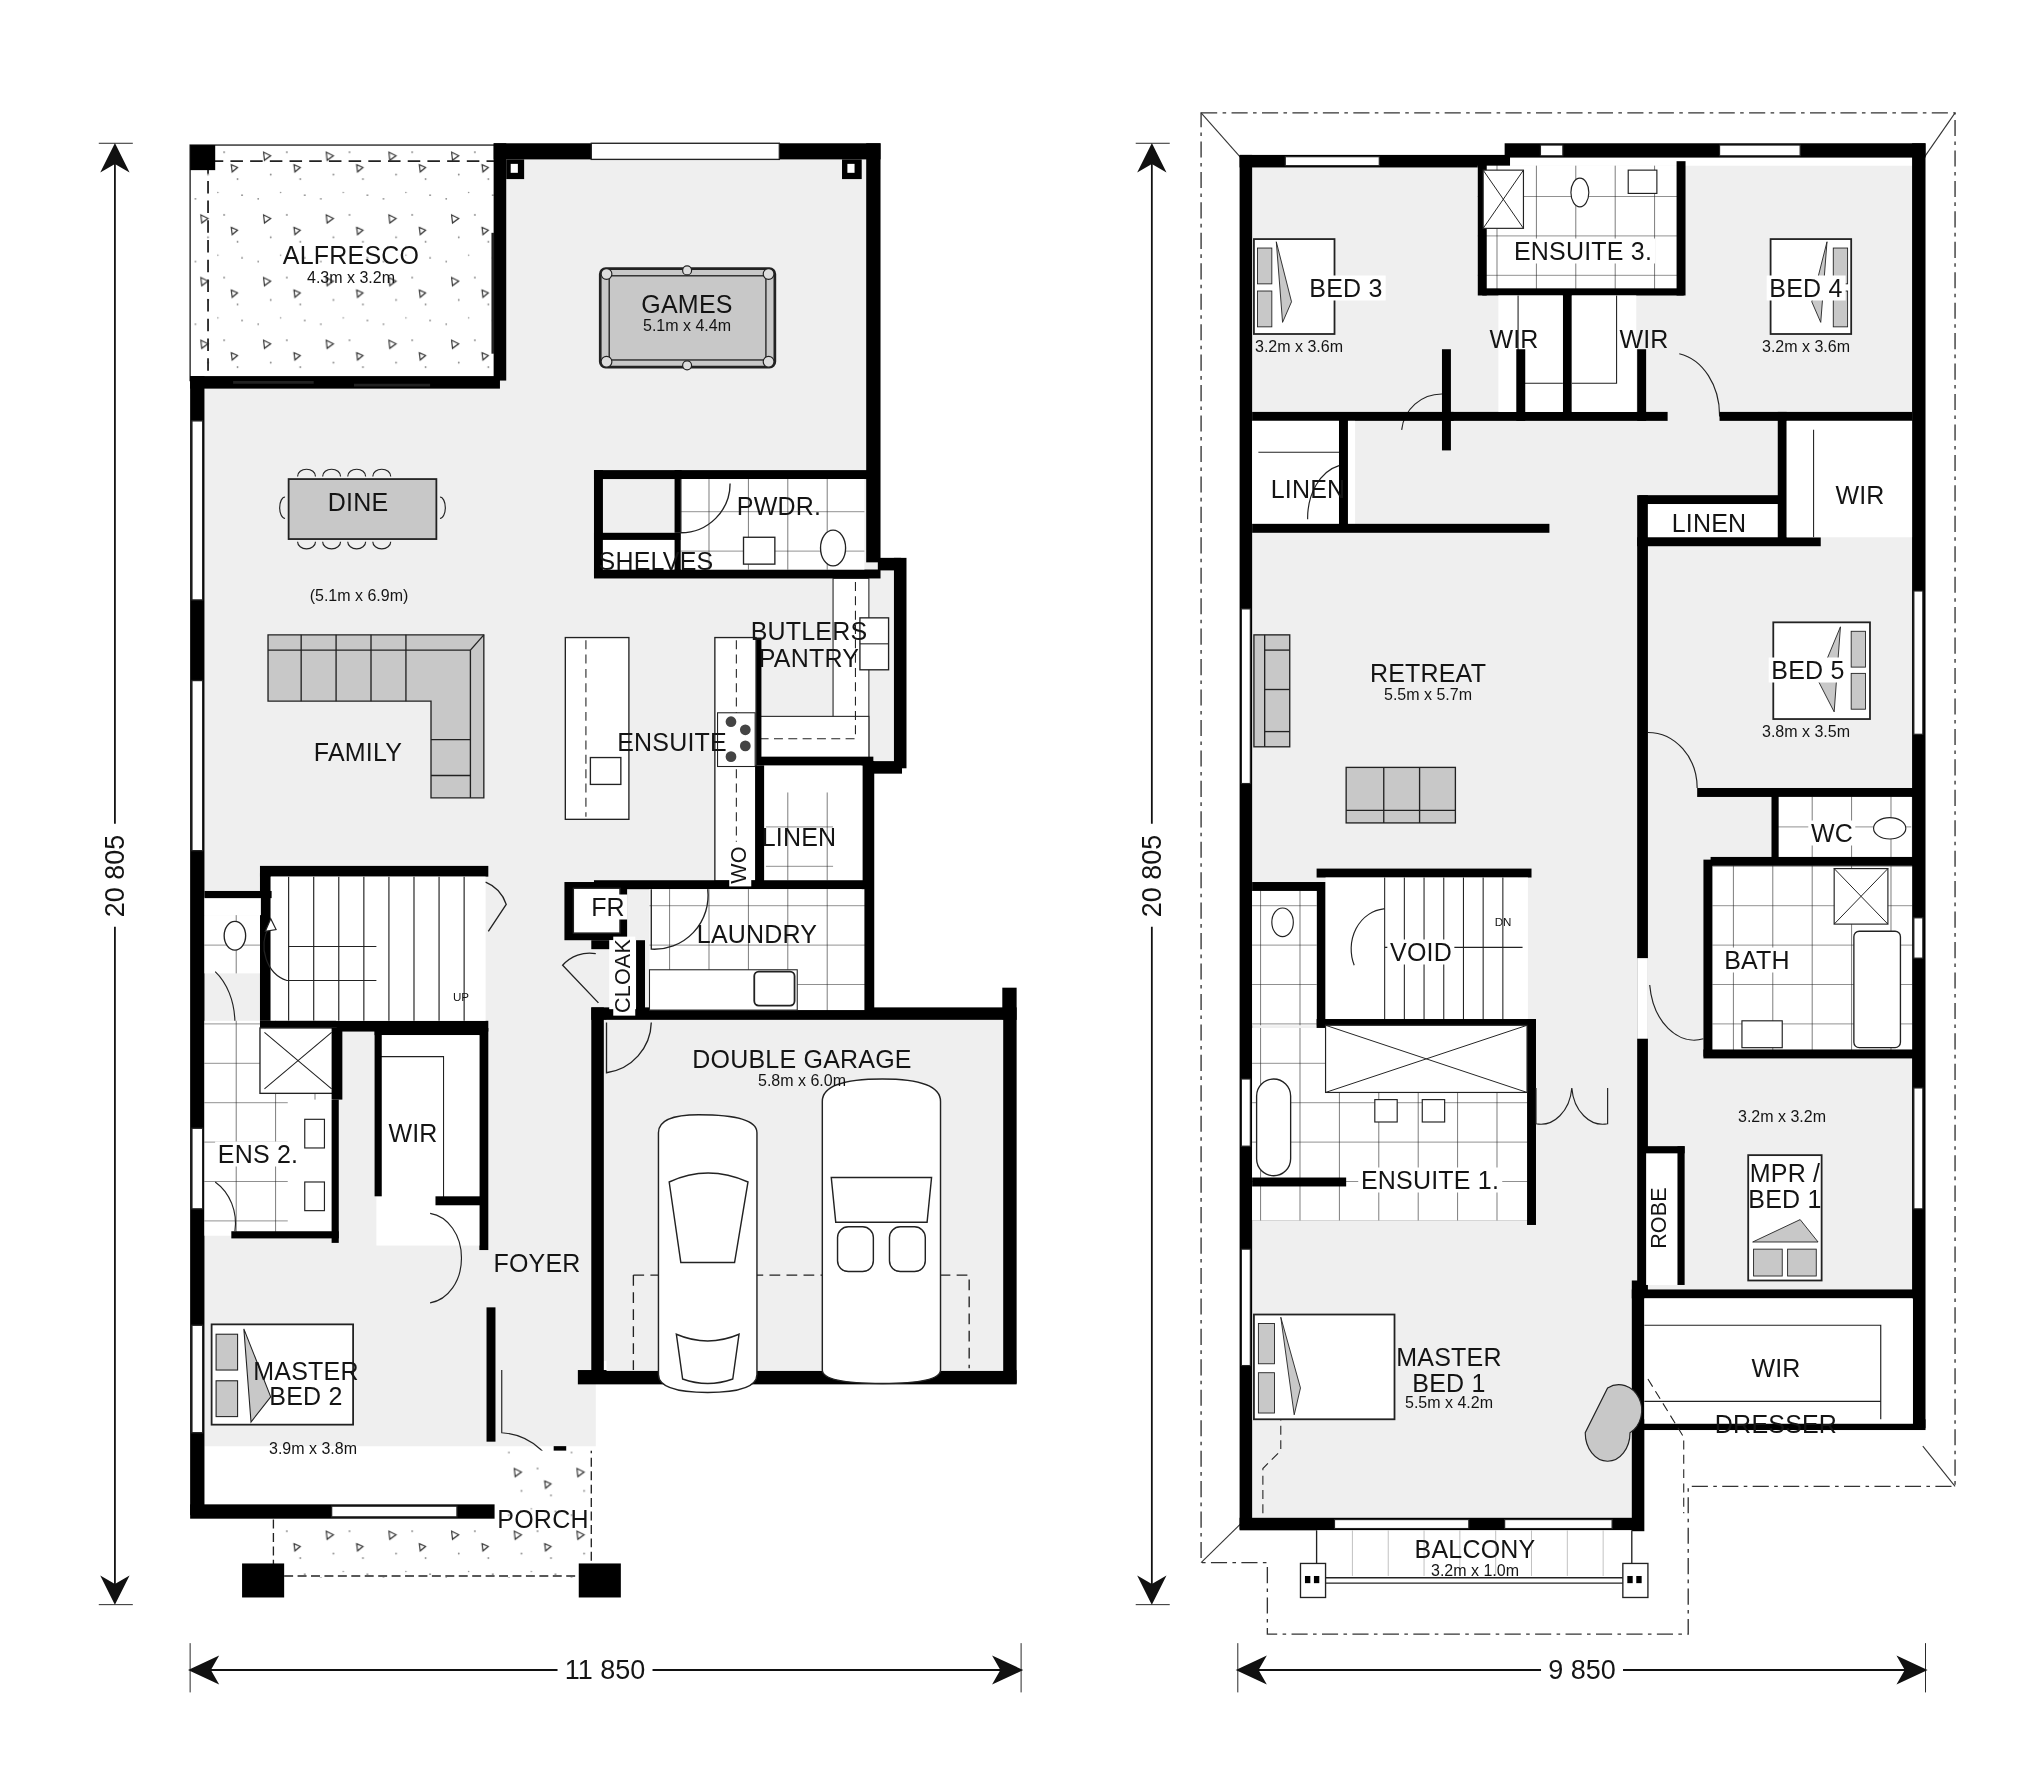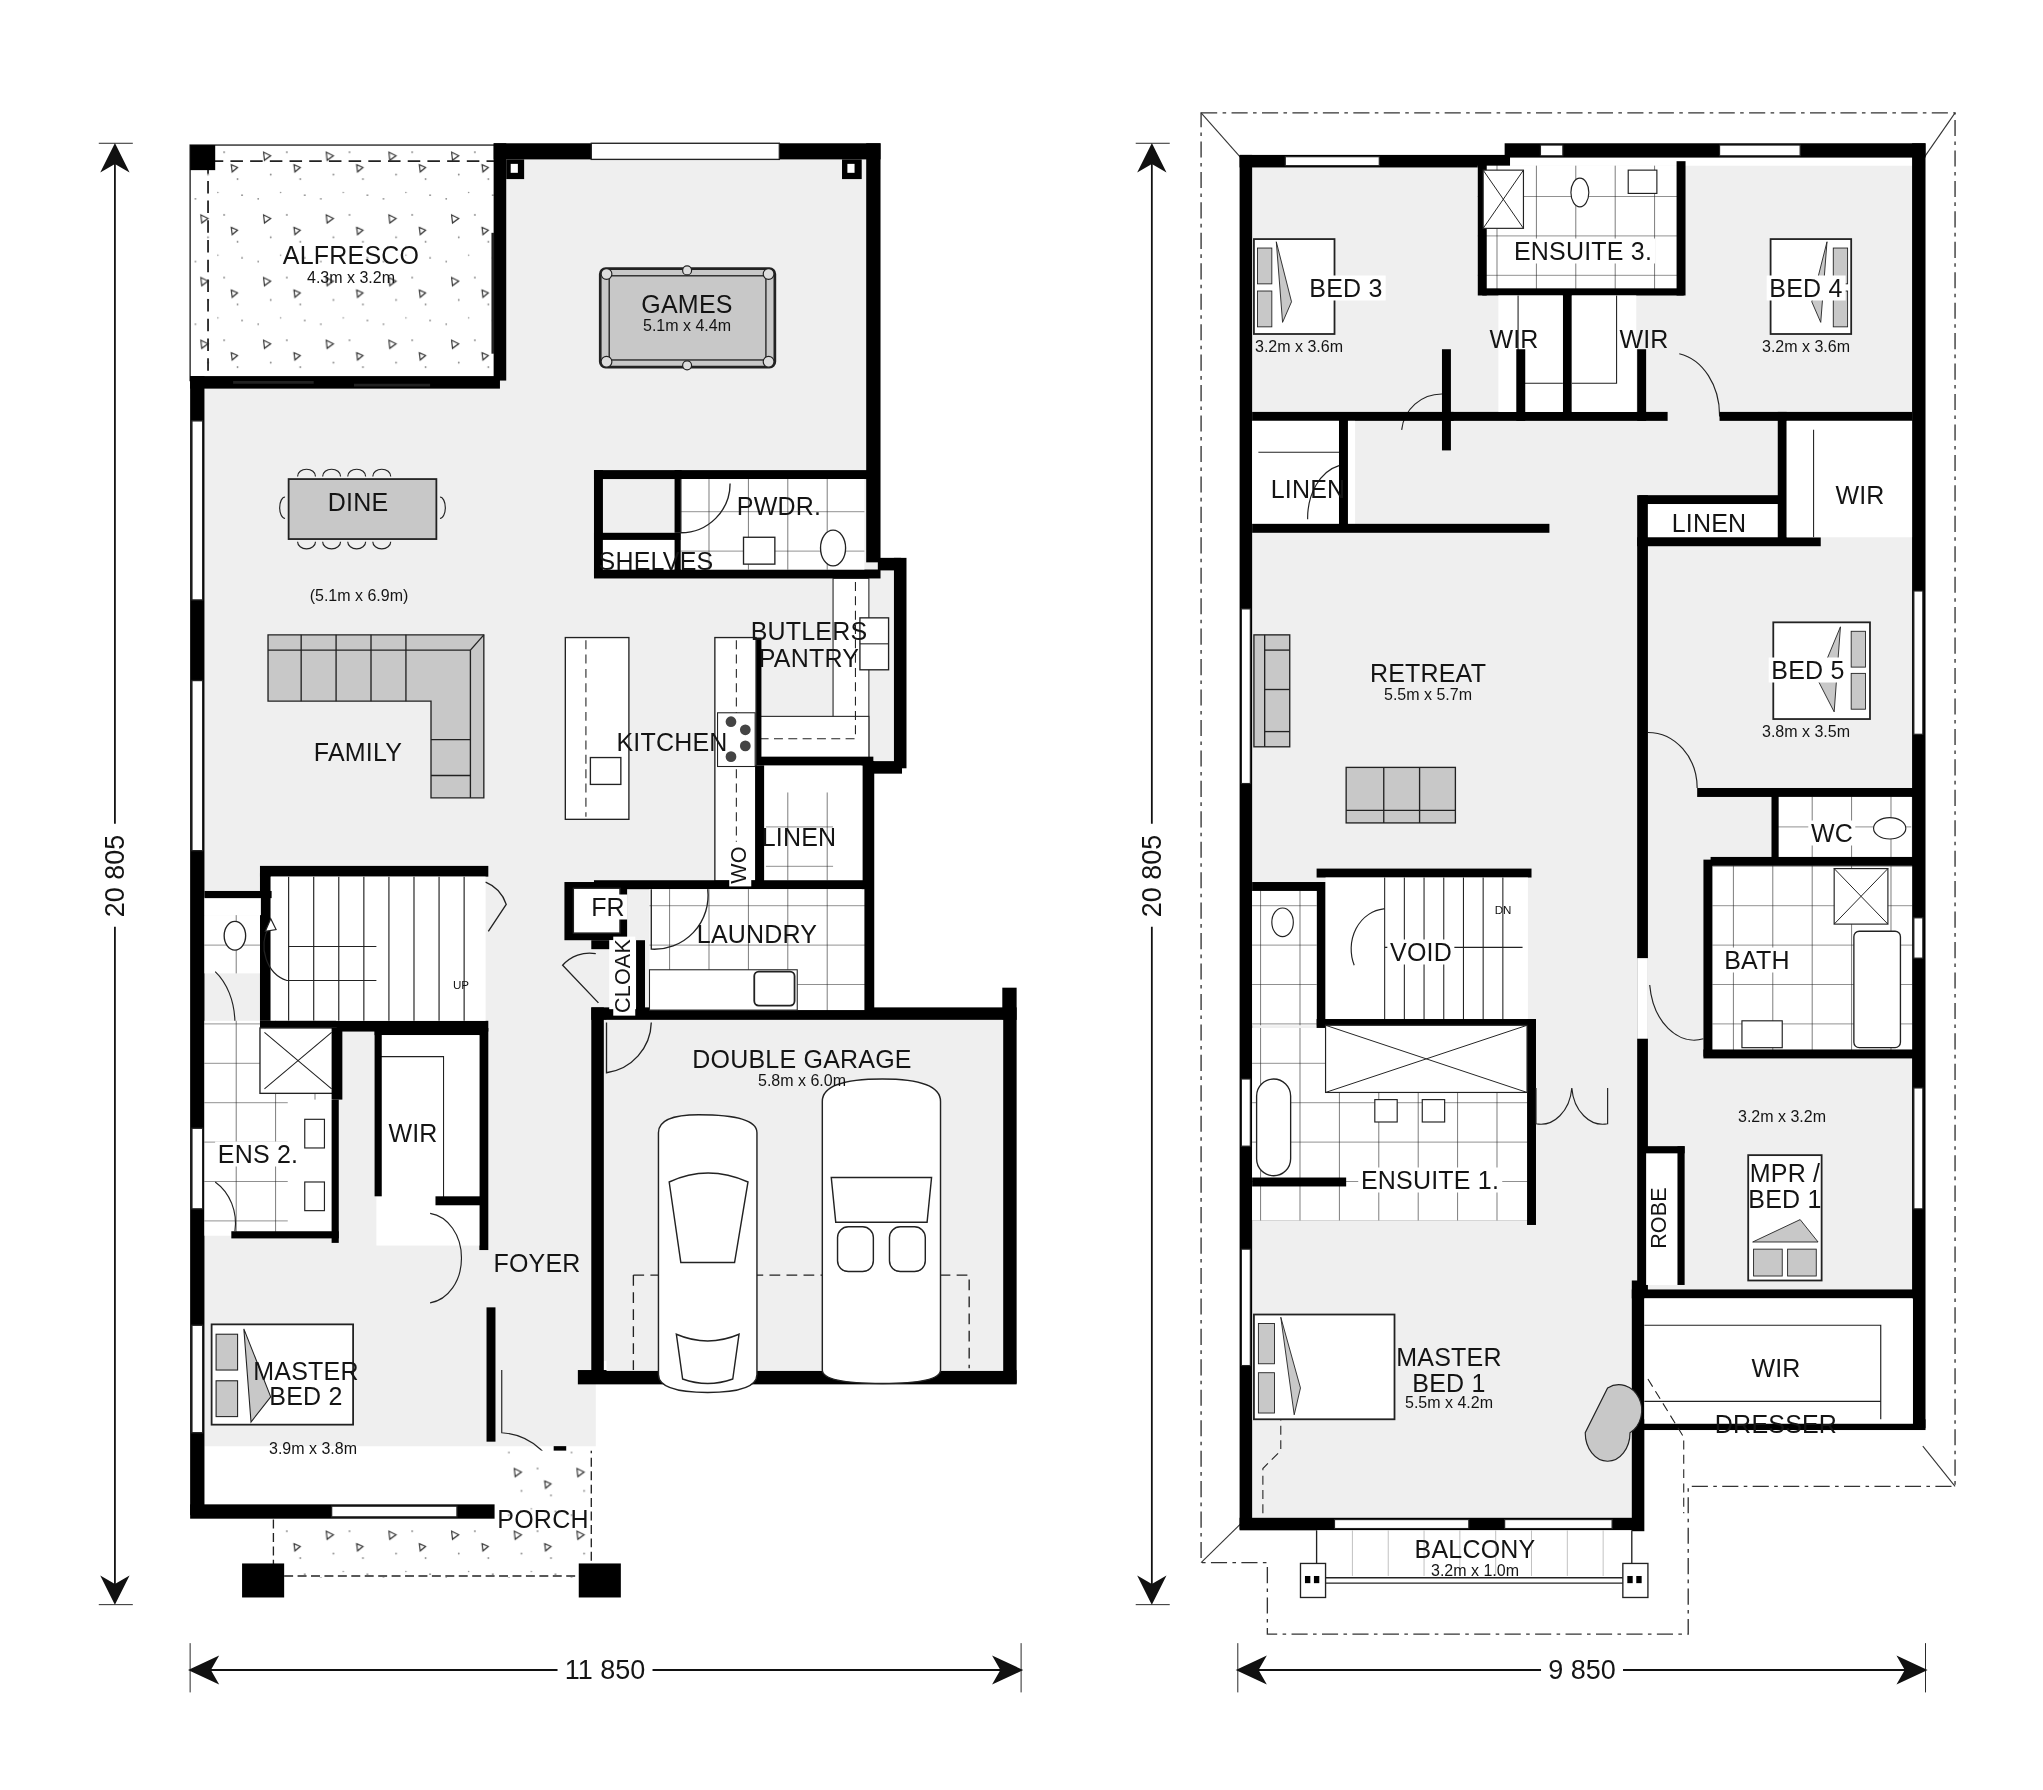--- a/index.html
+++ b/index.html
@@ -4,21 +4,21 @@
 <style>
   html, body { margin: 0; padding: 0; background: #ffffff; }
   body { width: 2044px; height: 1790px; position: relative; overflow: hidden;
          font-family: "Liberation Sans", "DejaVu Sans", sans-serif; color: #111; }
   #plan { position: absolute; left: 0; top: 0; width: 2044px; height: 1790px; }
   .lbl { position: absolute; transform: translate(-50%, -50%); white-space: nowrap;
          font-family: "Liberation Sans", "DejaVu Sans", sans-serif; color: #141414;
          line-height: 1; text-align: center; }
   .room { font-size: 25px; letter-spacing: 0.2px; }
   .dim  { font-size: 16px; }
-  .small { font-size: 11.6px; }
+  .small { font-size: 11.6px; margin-top: 12px; }
   .vert { transform: translate(-50%, -50%) rotate(-90deg); }
   .bigdim { font-size: 27px; background: #fff; padding: 0 7.2px; }
   .bg-white { background: #fff; padding: 0 2.7px; }
 </style>
 </head>
 <body>
 
 <svg id="plan" viewBox="0 0 2282 1999" xmlns="http://www.w3.org/2000/svg">
   <defs>
     <pattern id="tile" width="44" height="44" patternUnits="userSpaceOnUse">
@@ -480,21 +480,21 @@
   <div class="lbl room" style="left:358px;top:502px">DINE</div>
   <div class="lbl dim" style="left:359px;top:596px">(5.1m x 6.9m)</div>
   <div class="lbl room" style="left:358px;top:752px">FAMILY</div>
 
   <div class="lbl room" style="left:779px;top:506px">PWDR.</div>
   <div class="lbl room" style="left:656px;top:561px">SHELVES</div>
 
   <div class="lbl room" style="left:809px;top:631px">BUTLERS</div>
   <div class="lbl room" style="left:809px;top:658px">PANTRY</div>
 
-  <div class="lbl room" style="left:672px;top:742px">KITCHEN</div>
+  <div class="lbl room" style="left:672px;top:742px">ENSUITE</div>
   <div class="lbl room vert bg-white" style="left:740px;top:865px;font-size:21.5px">WO</div>
   <div class="lbl room" style="left:799px;top:837px">LINEN</div>
   <div class="lbl room bg-white" style="left:608px;top:907px">FR</div>
   <div class="lbl room" style="left:757px;top:934px">LAUNDRY</div>
   <div class="lbl room vert bg-white" style="left:624px;top:976px;font-size:21.5px">CLOAK</div>
 
   <div class="lbl small" style="left:461px;top:985px">UP</div>
 
   <div class="lbl room" style="left:802px;top:1059px">DOUBLE GARAGE</div>
   <div class="lbl dim" style="left:802px;top:1081px">5.8m x 6.0m</div>

